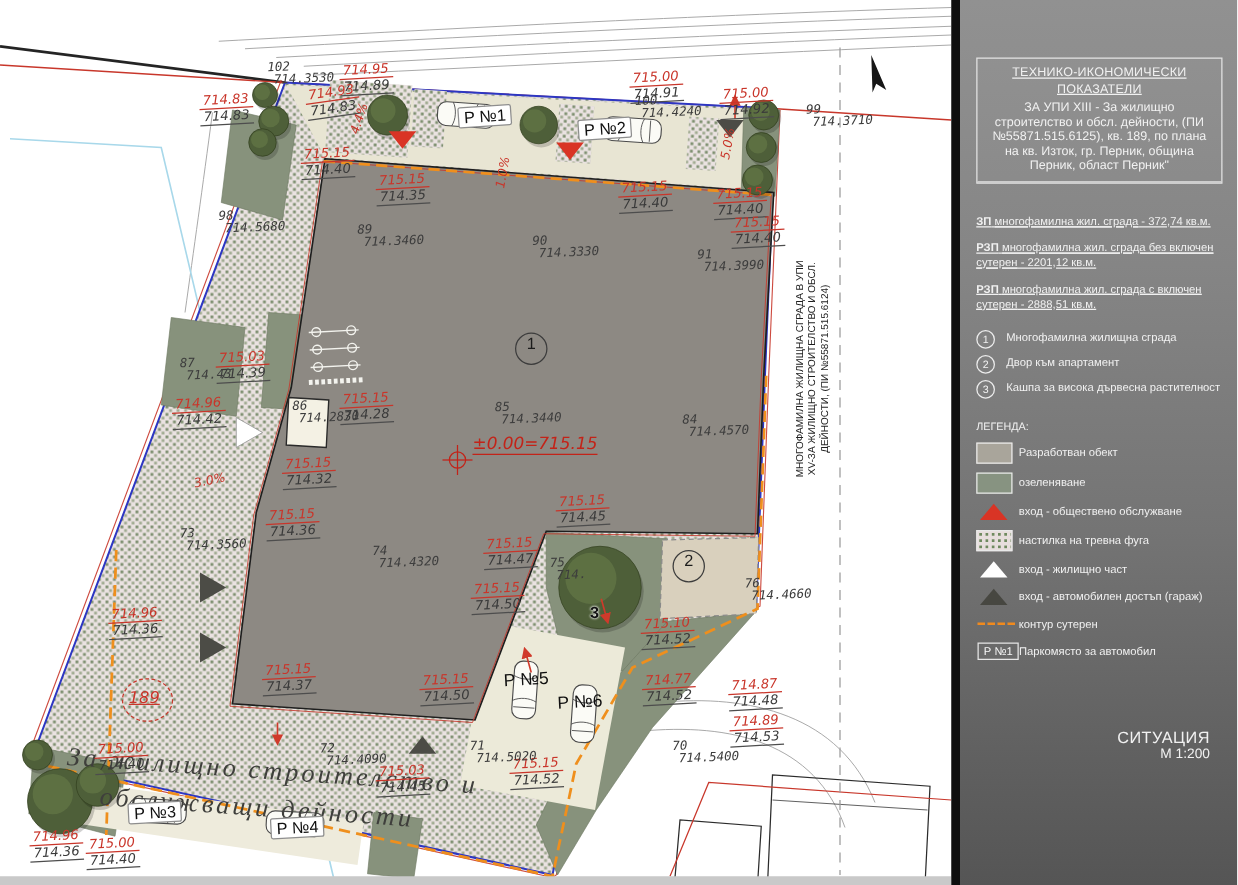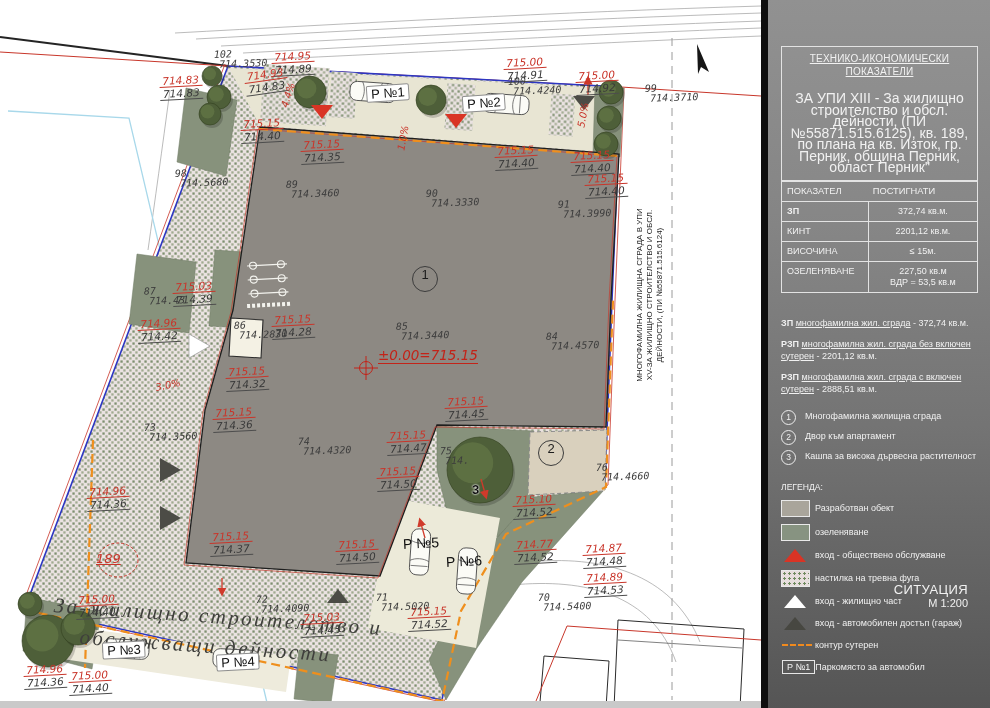--- a/index.html
+++ b/index.html
@@ -42,29 +42,29 @@
          line-height:10px;width:260px;transform:rotate(-90deg);transform-origin:center center;}
 
   
   #divider{position:absolute;left:761px;top:0;width:7px;height:708px;background:#0e0e0e;}
   #sidebar{position:absolute;left:768px;top:0;width:222px;height:708px;color:#f1f1f1;
            background:linear-gradient(180deg,#919191 0%,#858585 30%,#747474 60%,#555 100%);
            box-sizing:border-box;padding:46px 12px 0 13px;font-size:9px;}
   #te-box{border:1px solid #e3e3e3;background:rgba(255,255,255,0.02);}
   #te-title{border-bottom:1px solid #e3e3e3;padding:5px 6px 6px;text-align:center;line-height:13px;}
   #te-title .tl{display:block;font-size:10px;text-decoration:underline;letter-spacing:.2px;}
-  #te-sub{display:block;margin-top:15px;font-size:14px;line-height:11.5px;}
+  #te-sub{display:block;margin-top:3px;font-size:10px;line-height:11.5px;}
   #te-grid{display:grid;grid-template-columns:44% 56%;}
   #te-grid .c{border-top:1px solid #e3e3e3;padding:4px 5px;line-height:11px;min-height:11px;}
   #te-grid .c + .c{border-left:0;}
   #te-grid .c.v{border-left:1px solid #e3e3e3;text-align:center;white-space:pre-line;}
   #te-grid .c.hd{font-size:9.3px;}
   #te-grid .c.bold{font-weight:bold;}
   #notes{margin-top:24px;}
-  #notes p{margin:0 0 9px;line-height:12px;font-size:9px;}
+  #notes p{margin:0 0 9px;line-height:12px;font-size:9px;text-decoration:underline;}
   #notes b{font-weight:bold;}
   #notes .u{text-decoration:underline;}
   #numlist{margin-top:16px;}
   .num-row{display:flex;align-items:flex-start;margin-bottom:6px;line-height:11.5px;}
   .ncirc{flex:0 0 13px;height:13px;border:1px solid #ededed;border-radius:50%;text-align:center;
          line-height:13px;font-size:8.5px;margin-right:9px;margin-top:-1px;}
   #legend-title{margin-top:17px;font-size:8.6px;}
   #legend-items{margin-top:8px;}
   .leg-row{display:flex;align-items:center;margin-bottom:7px;min-height:15px;line-height:10.5px;}
   .leg-ic{flex:0 0 34px;display:flex;justify-content:flex-start;align-items:center;}
@@ -271,21 +271,21 @@
 
       <rect x="0" y="701" width="761" height="7" fill="#c9c9c9"></rect>
     </svg>
 
     <div id="plan-labels">
       <div class="bigit" style="left:55px;top:590px;">
         <div>За жилищно строителство и</div>
         <div style="margin-left:28px">обслужващи дейности</div>
       </div>
       <div class="benchmark" style="left:378px;top:347px;">±0.00=715.15</div>
-      <div class="zone" style="left:96px;top:551px;text-decoration:underline;">189</div>
+      <div class="zone" style="left:103px;top:551px;text-decoration:underline;">189</div>
       <div class="plain3" style="left:472px;top:482px;">3</div>
       <div class="nbr-r" style="left:520px;top:280px;">
         <div>МНОГОФАМИЛНА ЖИЛИЩНА СГРАДА В УПИ</div>
         <div>XV-ЗА ЖИЛИЩНО СТРОИТЕЛСТВО И ОБСЛ.</div>
         <div>ДЕЙНОСТИ, (ПИ №55871.515.6124)</div>
       </div>
     <div class="elev" style="left: 293px; top: 50px; transform: translateX(-50%) rotate(-3deg);">
           <span class="r">714.95</span>
           <span class="b">714.89</span>
         </div>
@@ -440,33 +440,20 @@
 
   <div id="divider"></div>
 
   <div id="sidebar">
     <div id="te-box">
       <div id="te-title">
         <span class="tl">ТЕХНИКО-ИКОНОМИЧЕСКИ</span>
         <span class="tl">ПОКАЗАТЕЛИ</span>
         <span id="te-sub">ЗА УПИ XIII - За жилищно строителство и обсл. дейности, (ПИ №55871.515.6125), кв. 189, по плана на кв. Изток, гр. Перник, община Перник, област Перник"</span>
       </div>
-      <div id="te-grid">
-          <div class="c hd">ПОКАЗАТЕЛ</div>
-          <div class="c hd">ПОСТИГНАТИ</div>
-          <div class="c bold">ЗП</div>
-          <div class="c v">372,74 кв.м.</div>
-          <div class="c">КИНТ</div>
-          <div class="c v">2201,12 кв.м.</div>
-          <div class="c">ВИСОЧИНА</div>
-          <div class="c v">≤ 15м.</div>
-          <div class="c">ОЗЕЛЕНЯВАНЕ</div>
-          <div class="c v">227,50 кв.м
-ВДР = 53,5 кв.м</div>
-        </div>
     </div>
     <div id="notes">
         <p><b>ЗП</b> <span class="u">многофамилна жил. сграда</span><span> - 372,74 кв.м.</span></p>
         <p><b>РЗП</b> <span class="u">многофамилна жил. сграда без включен сутерен</span><span> - 2201,12 кв.м.</span></p>
         <p><b>РЗП</b> <span class="u">многофамилна жил. сграда с включен сутерен</span><span> - 2888,51 кв.м.</span></p>
       </div>
     <div id="numlist">
         <div class="num-row">
           <span class="ncirc">1</span>
           <span>Многофамилна жилищна сграда</span>

